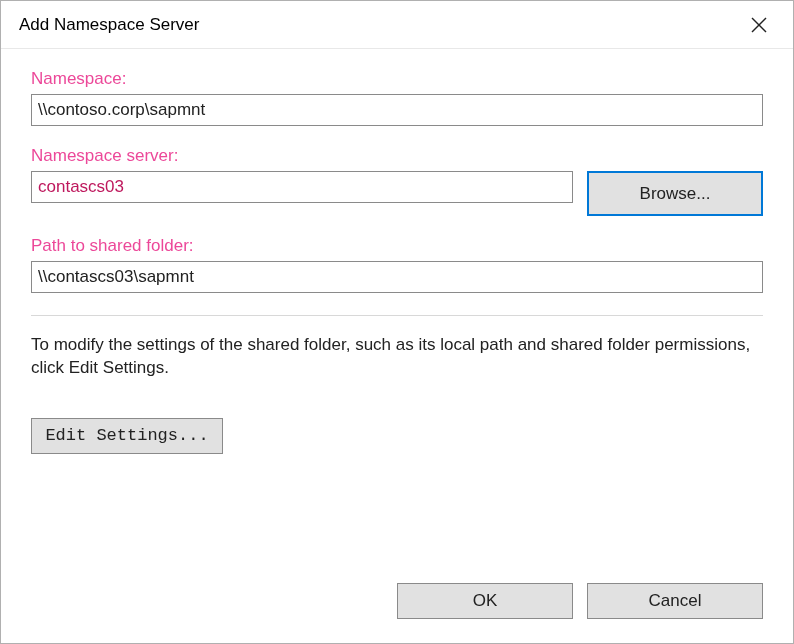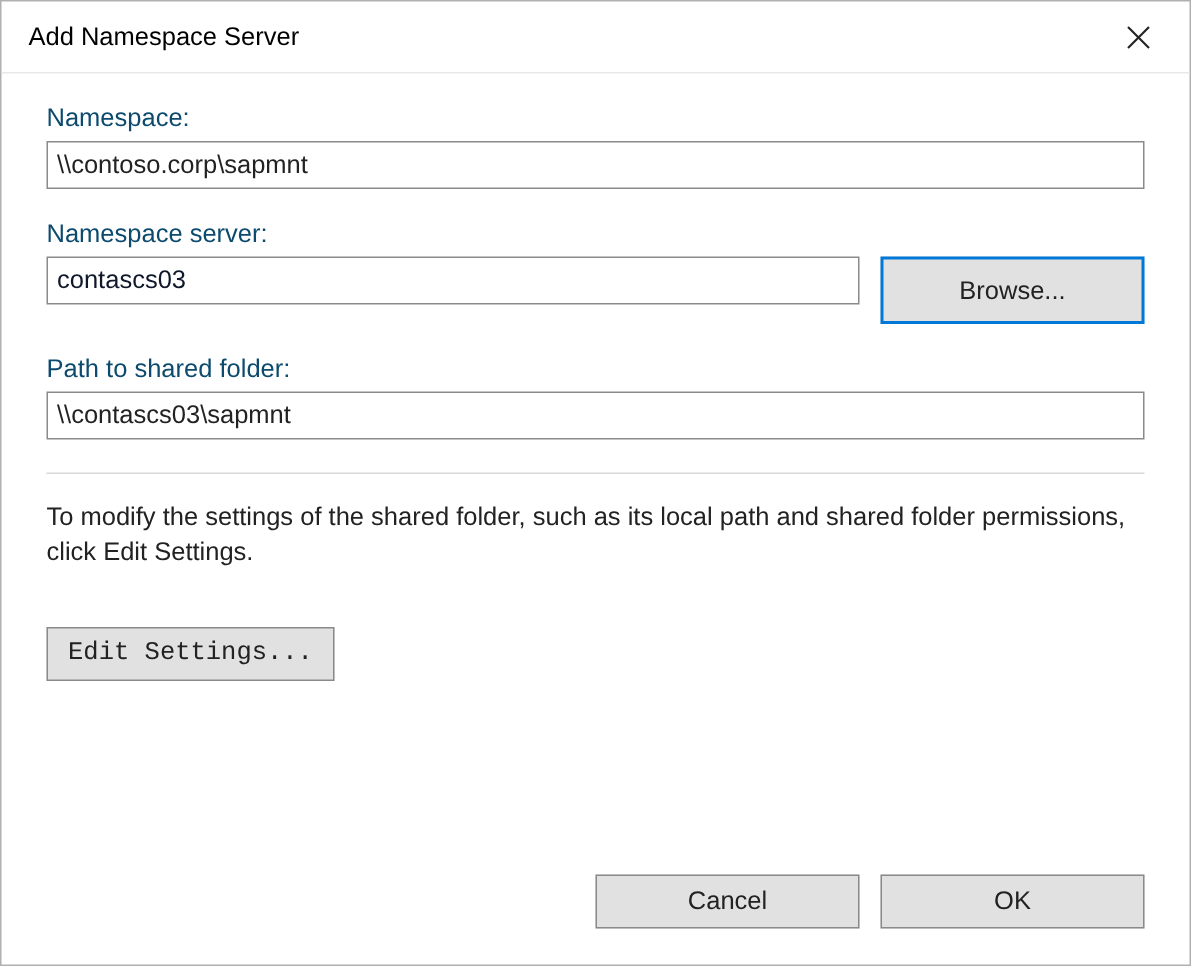--- a/index.html
+++ b/index.html
@@ -51,31 +51,31 @@
     .content {
       flex: 1;
       padding: 20px 30px 20px 30px;
       display: flex;
       flex-direction: column;
       color: #222;
     }
     .field-label {
       font-size: 17px;
       margin-bottom: 5px;
-      color: #0c4a6e;
+      color: #ec4899;
     }
     .text-input {
       width: 100%;
       height: 32px;
       border: 1px solid #8a8a8a;
       padding: 3px 6px;
       font-family: inherit;
       font-size: 17px;
       background: #fff;
-      color: #0f172a;
+      color: #be185d;
     }
     .text-input.readonly {
       background: #fff;
       color: #222;
     }
     .server-row {
       display: flex;
       gap: 14px;
       align-items: stretch;
     }
@@ -171,16 +171,16 @@
 
     <hr class="hr">
 
     <div class="help-text">To modify the settings of the shared folder, such as its local path and shared folder permissions, click Edit Settings.</div>
 
     <button class="edit-settings-btn">Edit Settings...</button>
 
   </div>
 
   <div class="footer">
+    <button>OK</button>
     <button>Cancel</button>
-    <button>OK</button>
   </div>
 </div>
 
 </body></html>

